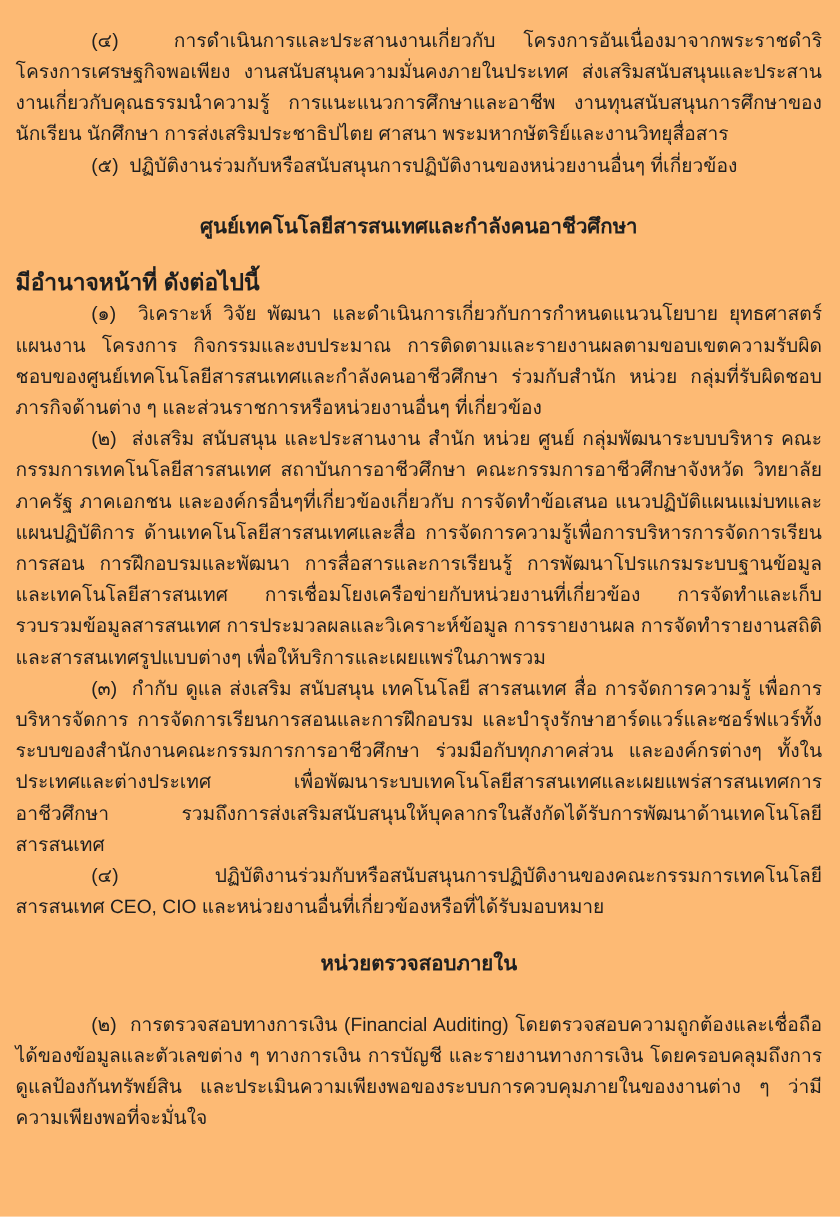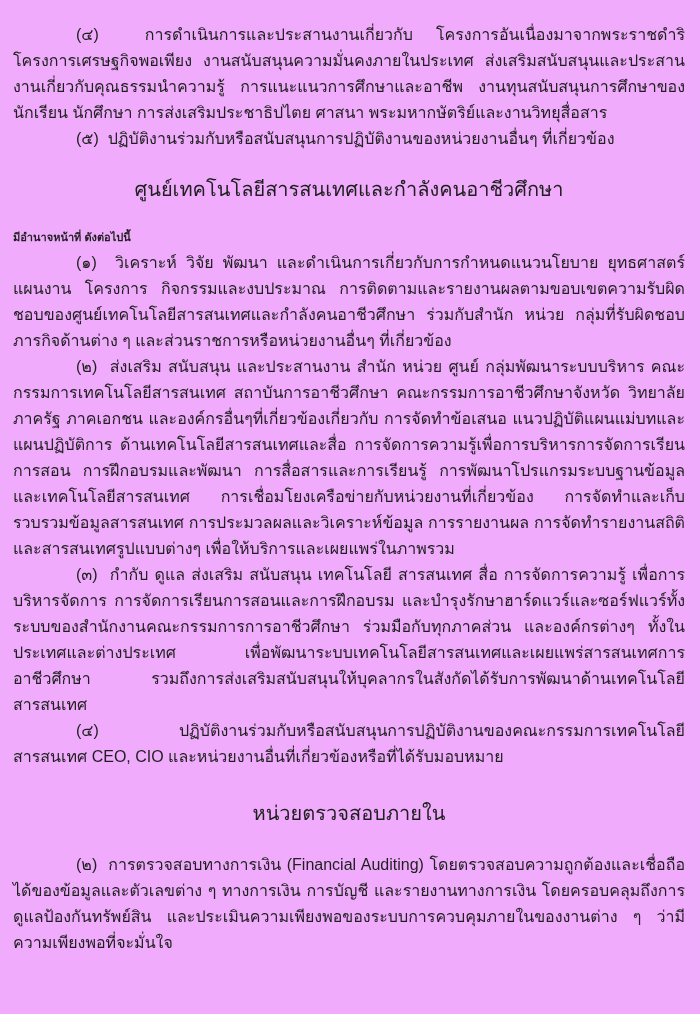--- a/index.html
+++ b/index.html
@@ -4,53 +4,53 @@
 <style>
   html, body {
     margin: 0;
     padding: 0;
     background: #ffffff;
   }
   .page {
     position: relative;
     width: 700px;
     height: 1014px;
-    background: #f0abfc;
+    background: #fdba74;
     color: #1f1f1f;
     font-family: "Liberation Sans", "DejaVu Sans", sans-serif;
     box-sizing: border-box;
     padding: 22px 15px 0 13px;
     overflow: hidden;
   }
   .para {
     margin: 0;
     font-size: 16px;
     line-height: 26px;
     text-align: justify;
     text-indent: 63px;
     word-wrap: break-word;
   }
   .section-title {
     margin: 24px 0 0 0;
-    font-size: 20px;
+    font-size: 17px;
     line-height: 26px;
-    font-weight: normal;
+    font-weight: bold;
     text-align: center;
     text-indent: 0;
   }
   .authority-heading {
     margin: 22px 0 0 0;
-    font-size: 11px;
+    font-size: 19px;
     line-height: 26px;
     font-weight: bold;
     text-align: left;
     text-indent: 0;
   }
   .section-title.audit {
-    margin-top: 30px;
+    margin-top: 20px;
     margin-bottom: 26px;
   }
 </style>
 </head>
 <body>
 
 <div class="page">
 
   <p class="para">(๔)&nbsp; การดำเนินการและประสานงานเกี่ยวกับ โครงการอันเนื่องมาจากพระราชดำริโครงการเศรษฐกิจพอเพียง งานสนับสนุนความมั่นคงภายในประเทศ ส่งเสริมสนับสนุนและประสานงานเกี่ยวกับคุณธรรมนำความรู้ การแนะแนวการศึกษาและอาชีพ งานทุนสนับสนุนการศึกษาของนักเรียน นักศึกษา การส่งเสริมประชาธิปไตย ศาสนา พระมหากษัตริย์และงานวิทยุสื่อสาร</p>
   <p class="para">(๕)&nbsp; ปฏิบัติงานร่วมกับหรือสนับสนุนการปฏิบัติงานของหน่วยงานอื่นๆ ที่เกี่ยวข้อง</p>

